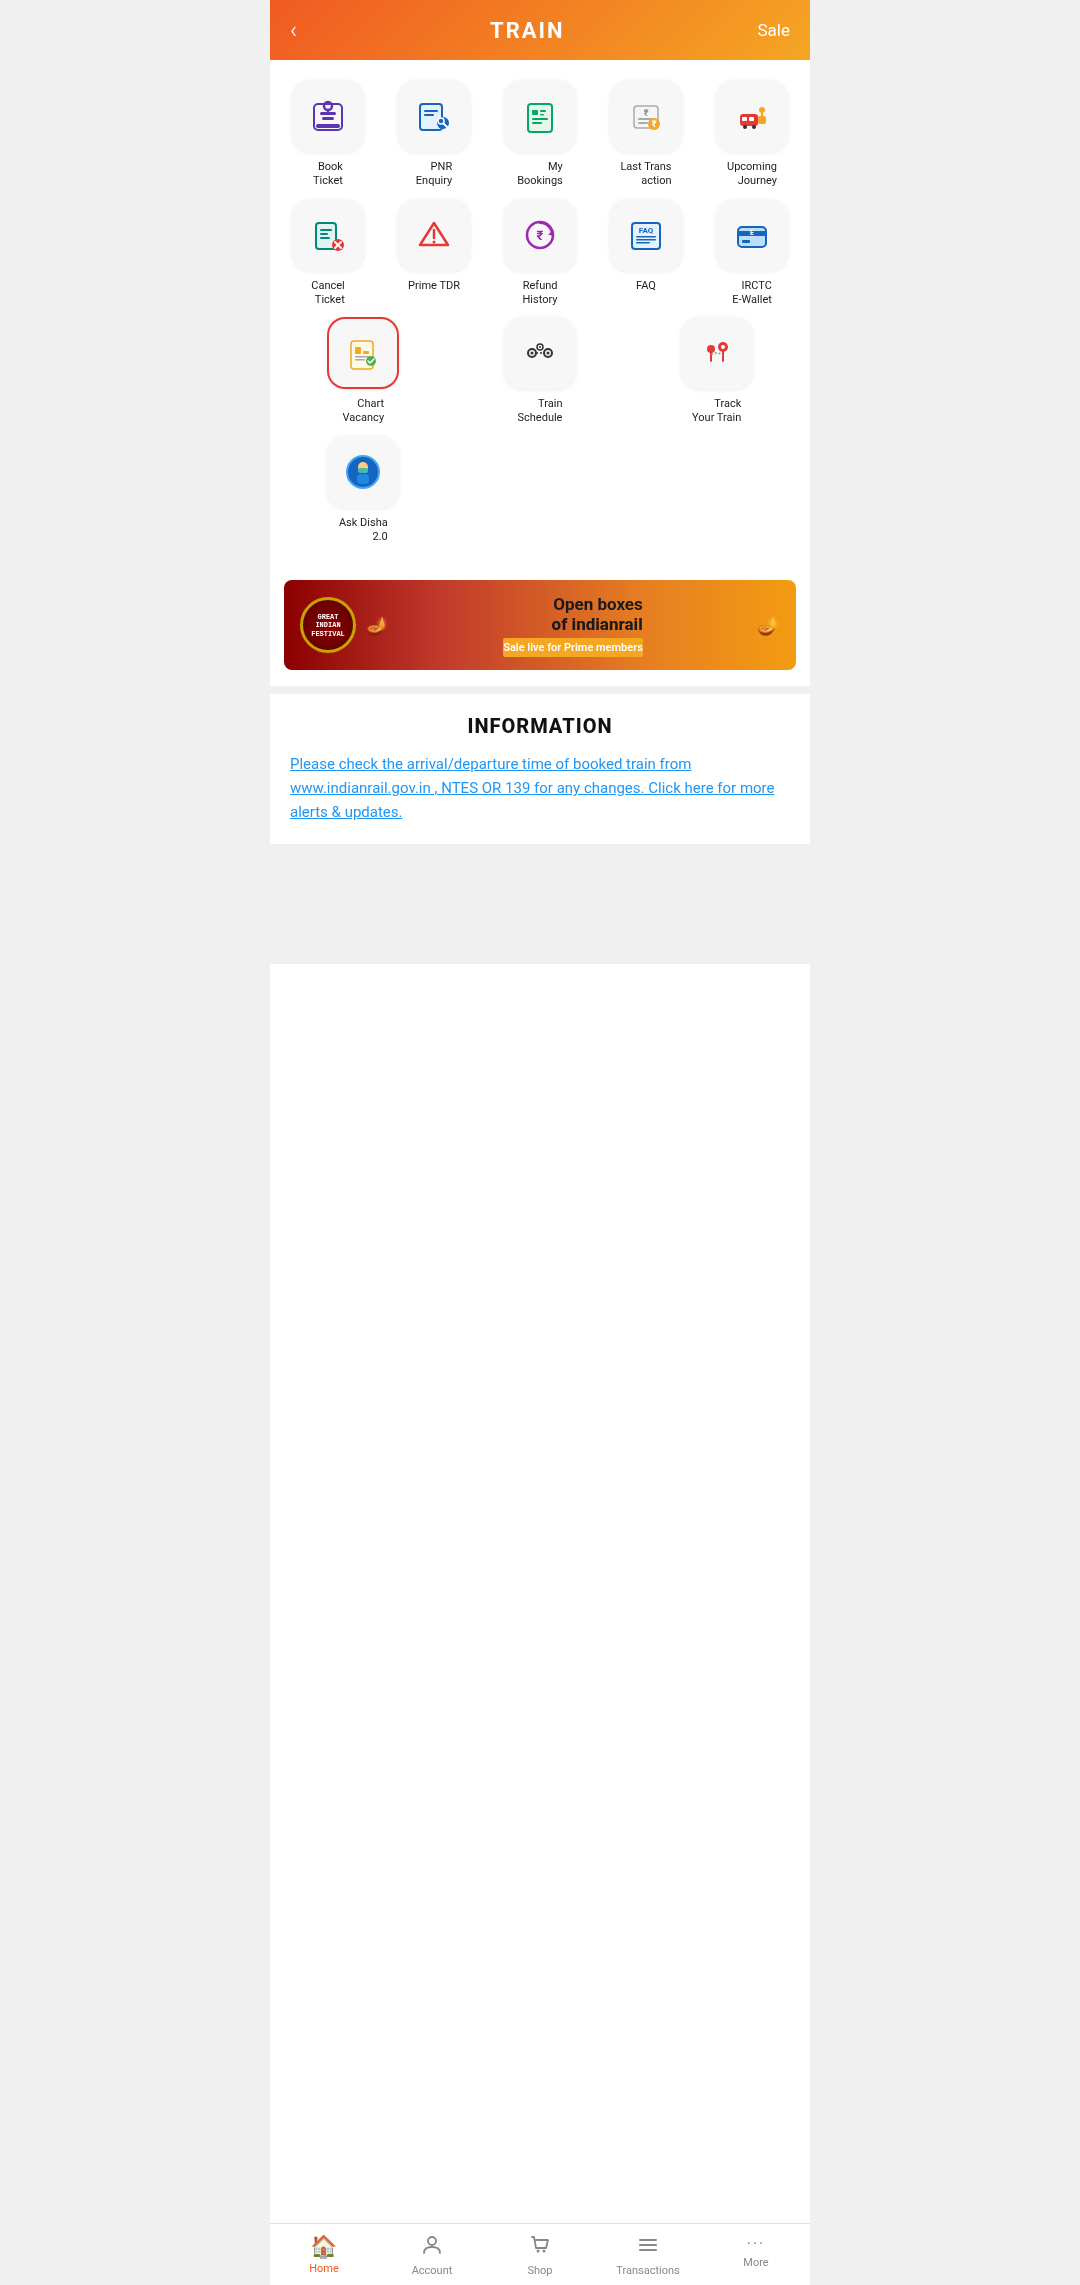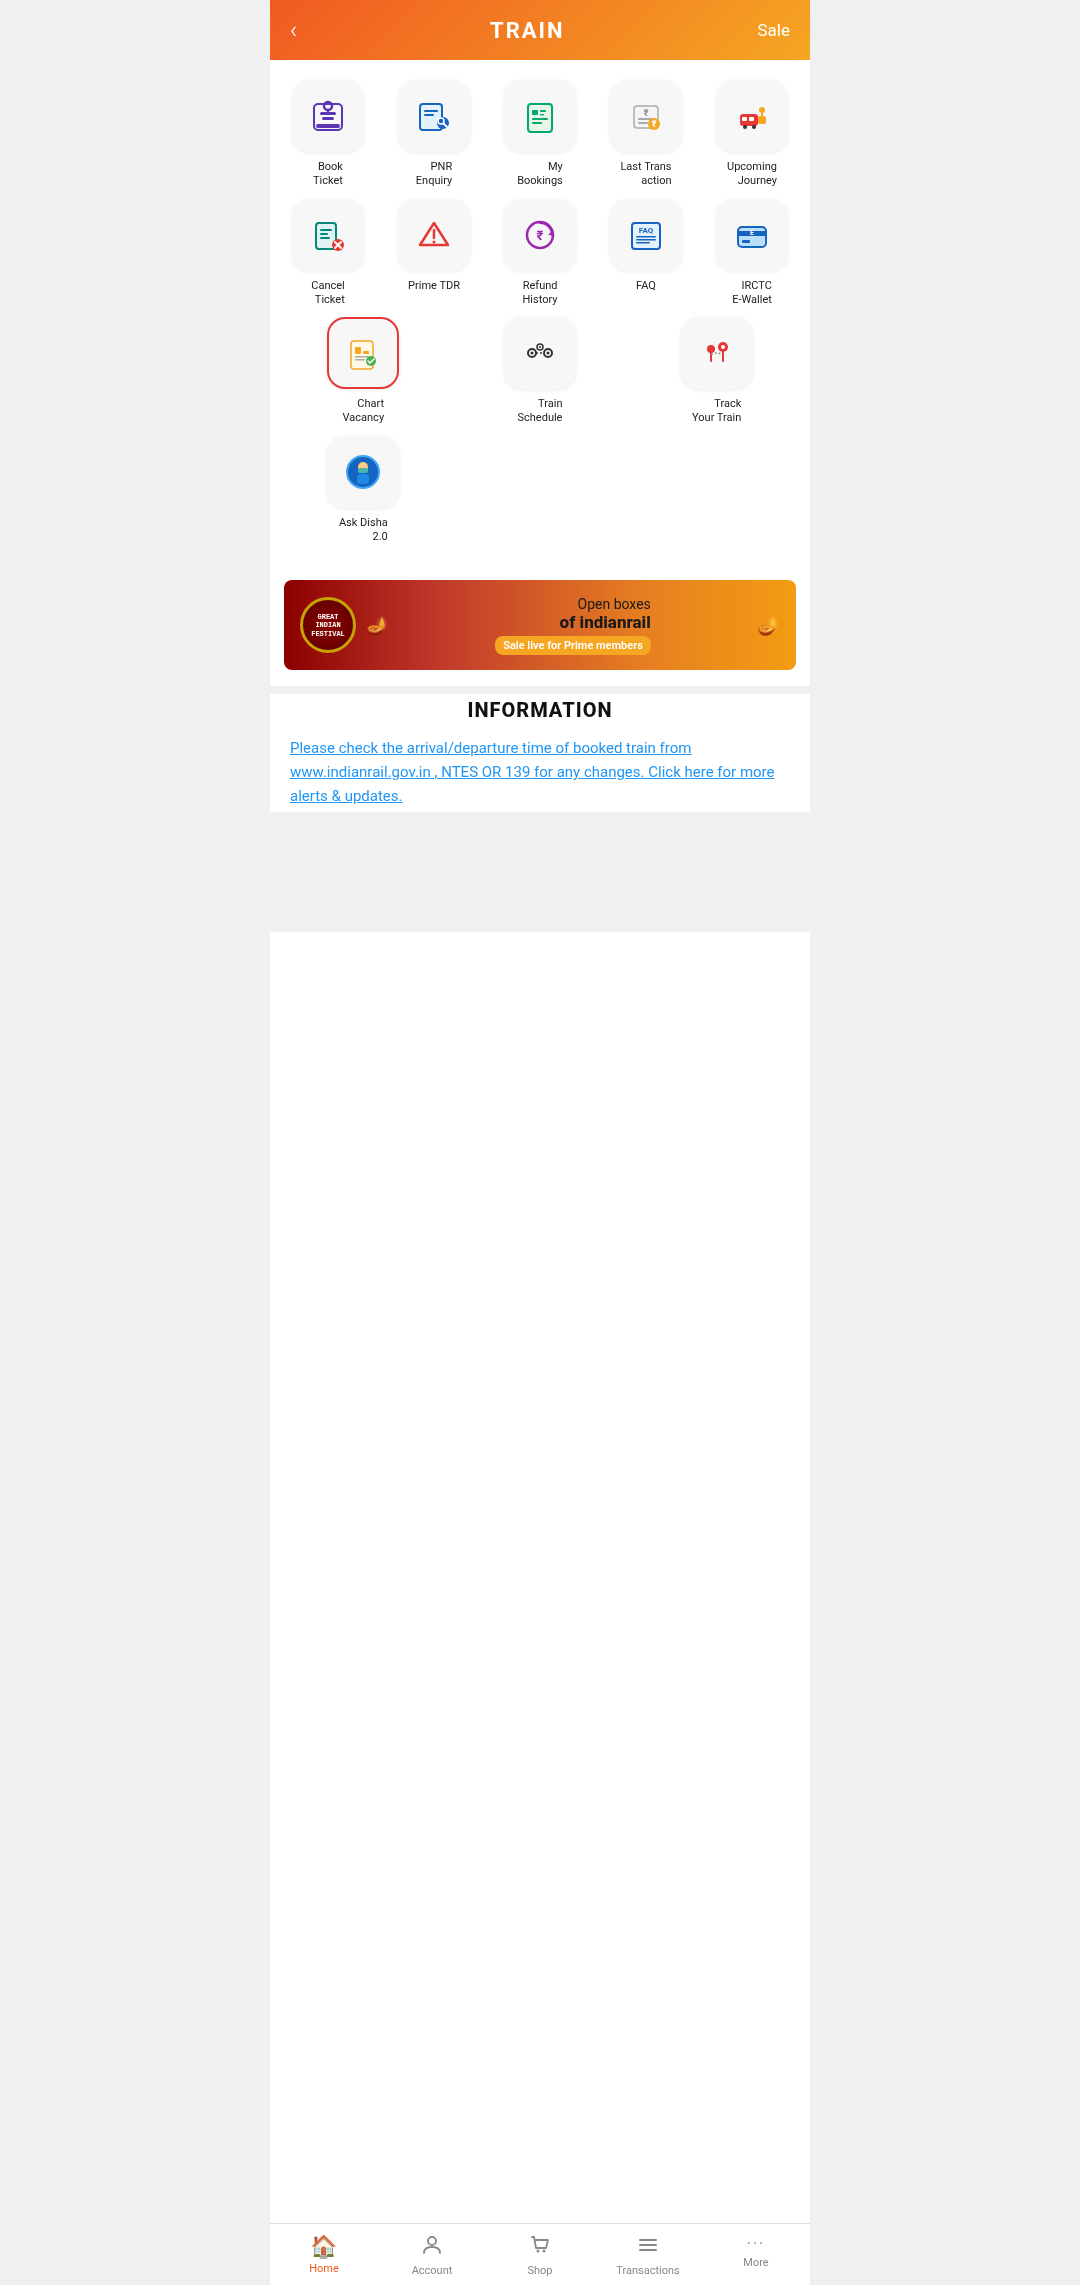--- a/index.html
+++ b/index.html
@@ -134,29 +134,29 @@
 
     .banner-right {
       text-align: right;
     }
 
     .banner-sub {
       background: #f5a623;
       color: white;
       font-size: 11px;
       font-weight: 600;
-      padding: 3px 8px;
-      border-radius: 8px;
+      padding: 3px 0;
+      border-radius: 2px;
       margin-top: 4px;
       display: inline-block;
     }
 
     
     .info-section {
-      padding: 4px 20px;
+      padding: 20px 20px;
       background: white;
       border-top: 8px solid #f0f0f0;
     }
 
     .info-title {
       font-size: 20px;
       font-weight: 800;
       text-align: center;
       margin-bottom: 14px;
       color: #111;
@@ -452,21 +452,21 @@
 
   <div class="banner">
     <div style="display:flex;align-items:center;gap:10px;">
       <div class="banner-circle">
         <span class="banner-circle-text">GREAT<br>INDIAN<br>FESTIVAL</span>
       </div>
 
       <span style="font-size:18px;color:#f5a623;opacity:0.8;">🪔</span>
     </div>
     <div class="banner-right">
-      <div style="font-size:14px;font-weight:400;color:#1a1a1a;">Open boxes</div>
+      <div style="font-size:17px;font-weight:700;color:#1a1a1a;">Open boxes</div>
       <div style="font-size:17px;font-weight:800;color:#1a1a1a;">of indianrail</div>
       <div class="banner-sub">Sale live for Prime members</div>
     </div>
     <span style="font-size:18px;color:#f5a623;opacity:0.8;">🪔</span>
   </div>
 
   <div class="info-section">
     <div class="info-title">INFORMATION</div>
     <div class="info-text">Please check the arrival/departure time of booked train from www.indianrail.gov.in , NTES OR 139 for any changes. Click here for more alerts &amp; updates.</div>
   </div>

